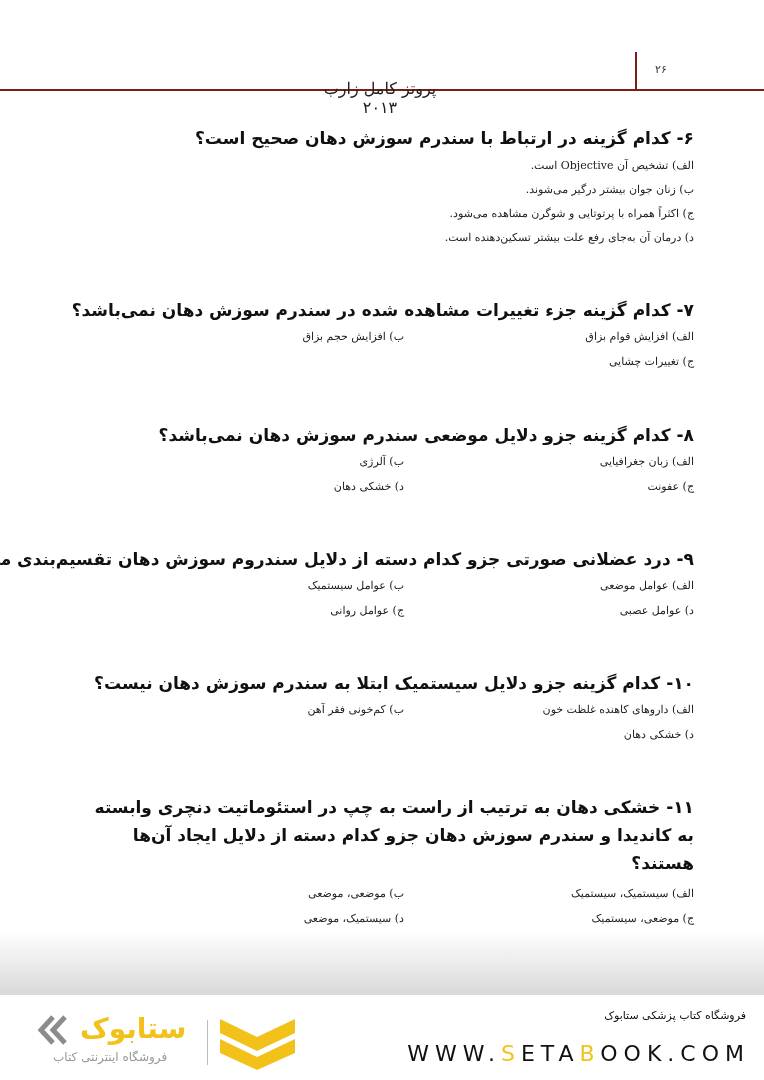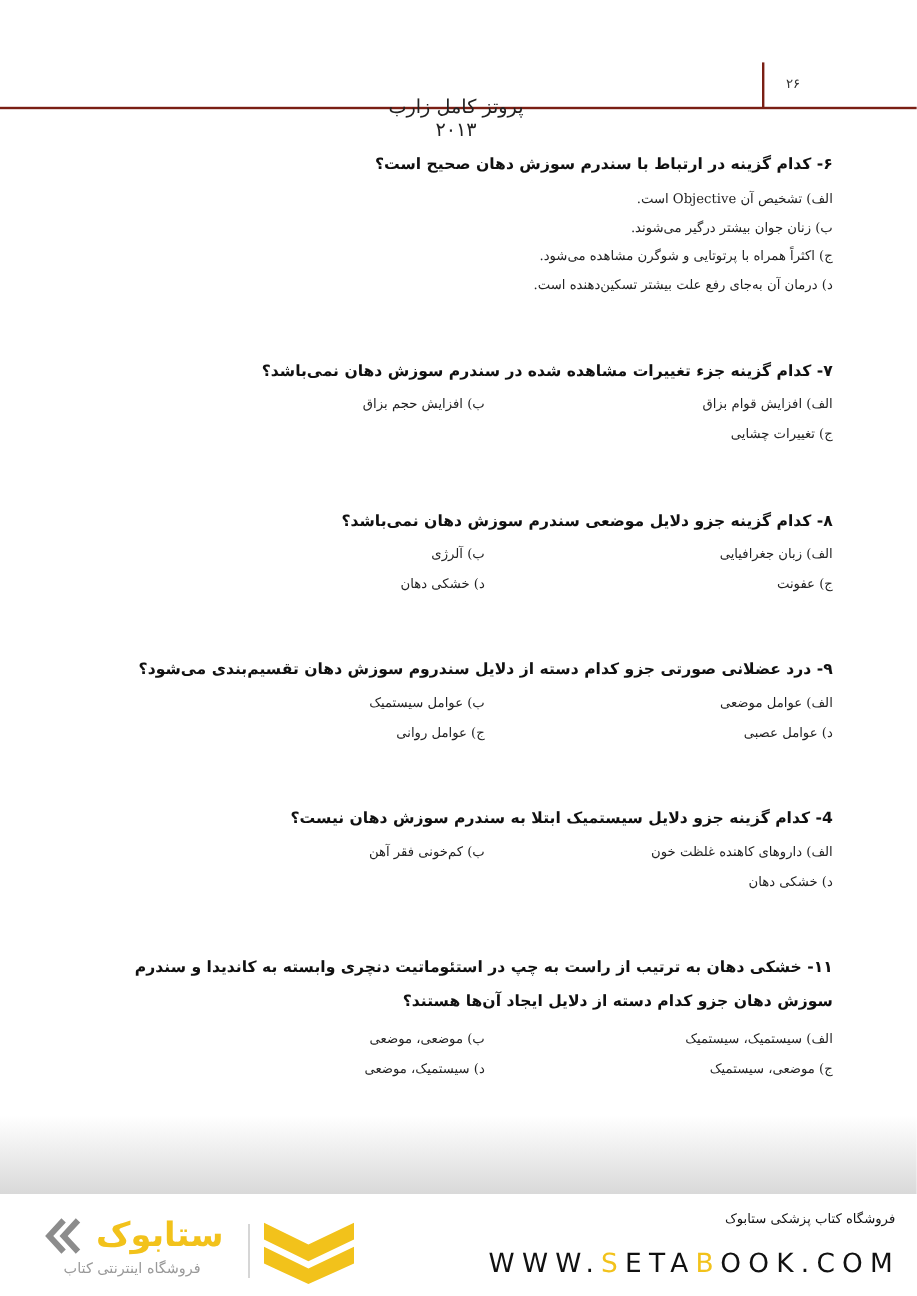--- a/index.html
+++ b/index.html
@@ -17,21 +17,21 @@
   .page-number {
     position: absolute; left: 655px; top: 63px; font-size: 11px; color: #333;
     font-family: "DejaVu Serif", serif; direction: rtl;
   }
   .running-title {
     position: absolute; left: 320px; top: 64px; width: 120px; text-align: center;
     font-size: 16px; color: #222; font-family: "DejaVu Serif", serif; direction: rtl; margin-top: 15px;
   }
   .question { position: absolute; right: 70px; direction: rtl; }
   .q-text {
-    font-size: 13px; font-weight: bold; color: #111; white-space: nowrap; line-height: 20px;
+    font-size: 17px; font-weight: bold; color: #111; white-space: nowrap; line-height: 20px;
   }
   .q-text.wrap { white-space: normal; width: 615px; line-height: 28px; }
   .opt-list { margin-top: 6px; text-align: right; }
   .opt-single {
     font-size: 11px; color: #222; line-height: 24px; white-space: nowrap;
     font-family: "DejaVu Serif", serif;
   }
   .opt-grid { display: grid; grid-template-columns: 290px 140px; margin-top: 4px; }
   .opt-cell {
     font-size: 11px; color: #222; line-height: 25px; white-space: nowrap;
@@ -103,21 +103,21 @@
     <div class="q-text">۹- درد عضلانی صورتی جزو کدام دسته از دلایل سندروم سوزش دهان تقسیم‌بندی می‌شود؟</div>
     <div class="opt-grid">
       <div class="opt-cell">الف) عوامل موضعی</div>
       <div class="opt-cell">ب) عوامل سیستمیک</div>
       <div class="opt-cell">د) عوامل عصبی</div>
       <div class="opt-cell">ج) عوامل روانی</div>
     </div>
   </div>
 
   <div class="question" style="top:673px;">
-    <div class="q-text">4- کدام گزینه جزو دلایل سیستمیک ابتلا به سندرم سوزش دهان نیست؟</div>
+    <div class="q-text">۱۰- کدام گزینه جزو دلایل سیستمیک ابتلا به سندرم سوزش دهان نیست؟</div>
     <div class="opt-grid">
       <div class="opt-cell">الف) داروهای کاهنده غلظت خون</div>
       <div class="opt-cell">ب) کم‌خونی فقر آهن</div>
       <div class="opt-cell">د) خشکی دهان</div>
     </div>
   </div>
 
   <div class="question" style="top:793px;">
     <div class="q-text wrap">۱۱- خشکی دهان به ترتیب از راست به چپ در استئوماتیت دنچری وابسته به کاندیدا و سندرم سوزش دهان جزو کدام دسته از دلایل ایجاد آن‌ها هستند؟</div>
     <div class="opt-grid">

